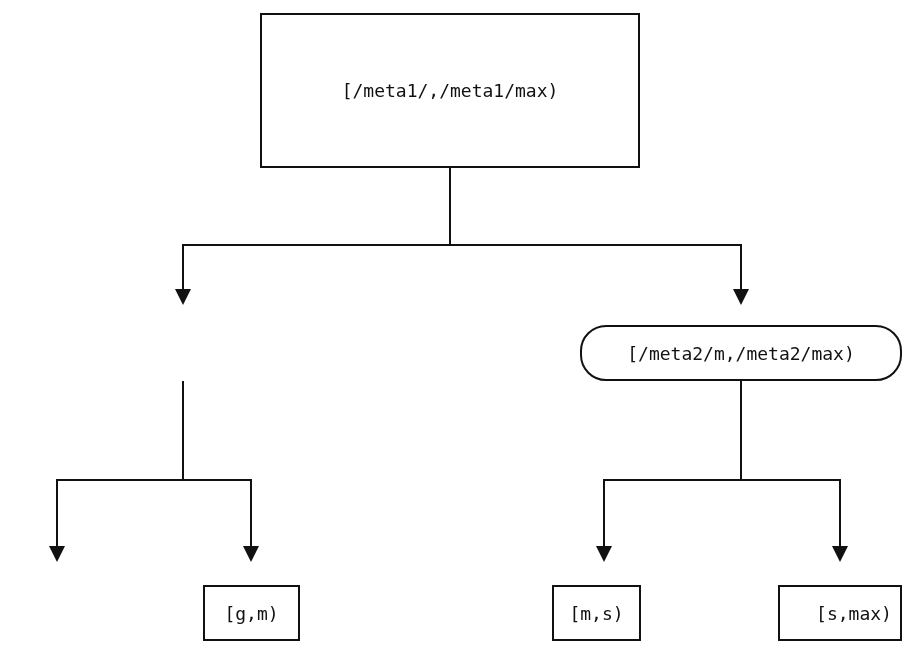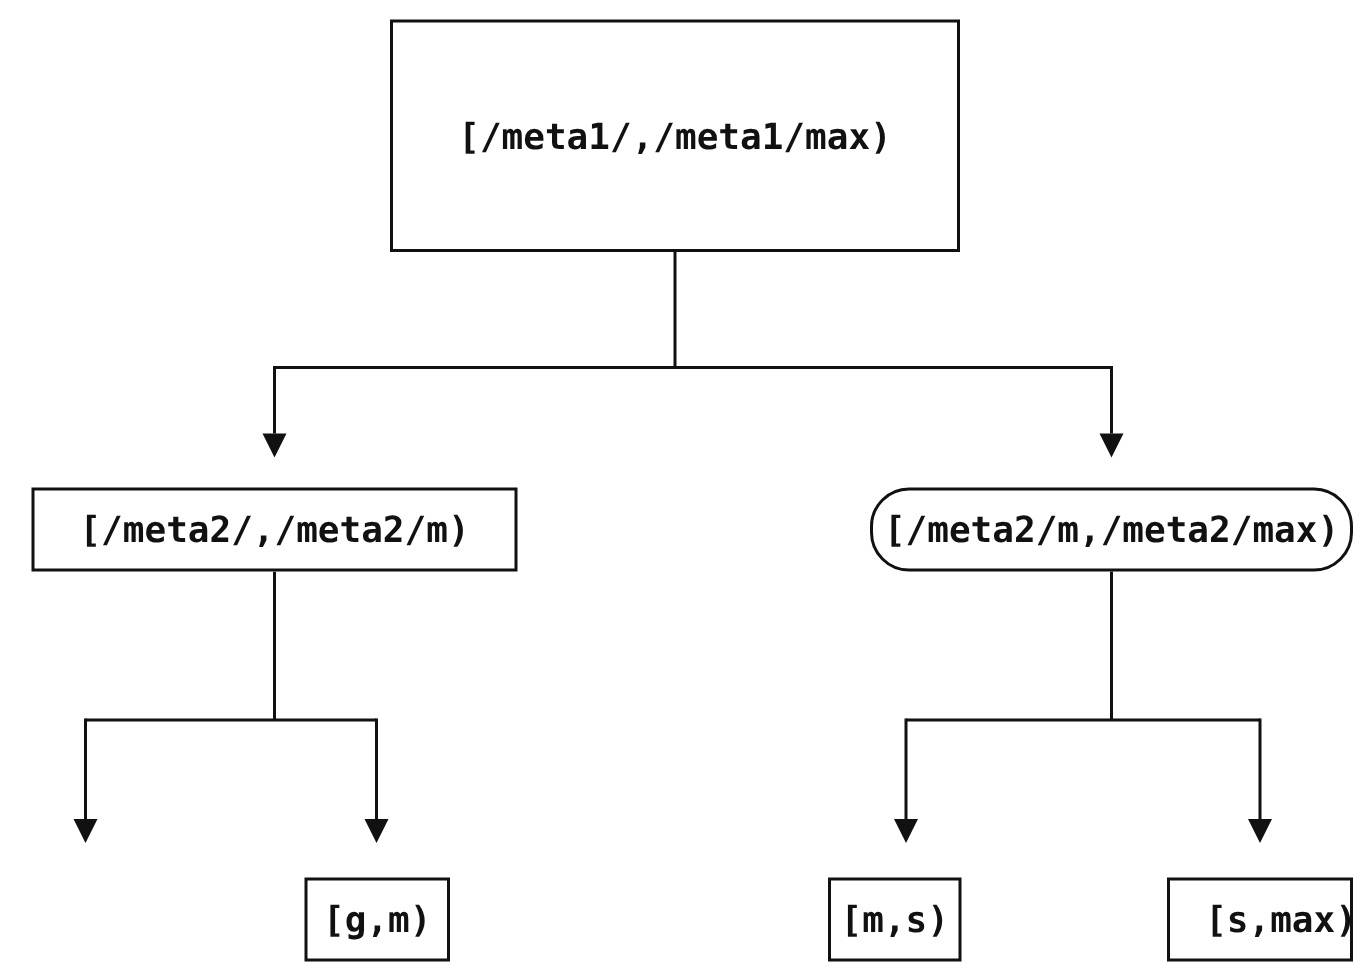--- a/index.html
+++ b/index.html
@@ -30,22 +30,22 @@
   }
   .node{
     position:absolute;
     box-sizing:border-box;
     border:2px solid var(--line);
     background:var(--bg);
     color:var(--text);
     display:flex;
     align-items:center;
     justify-content:center;
-    font-size:24px;
-    font-weight:bold;
+    font-size:18px;
+    font-weight:normal;
     letter-spacing:0;
     white-space:nowrap;
   }
   .n-root  {left:260px; top:13px;  width:380px; height:155px;}
   .n-left  {left:21px;  top:325px; width:324px; height:56px;}
   .n-right {left:580px; top:325px; width:322px; height:56px;border-radius:26px;}
   .n-ag    {left:8px;   top:585px; width:98px;  height:56px;}
   .n-gm    {left:203px; top:585px; width:97px;  height:56px;justify-content:center;}
   .n-ms    {left:552px; top:585px; width:89px; height:56px;}
   .n-smax  {left:778px; top:585px; width:124px; height:56px;padding-left:28px;}
@@ -76,23 +76,20 @@
     <path d="M604 479 L604 546"></path>
     <polygon points="596,546 612,546 604,562"></polygon>
     <path d="M840 479 L840 546"></path>
     <polygon points="832,546 848,546 840,562"></polygon>
   </svg>
 
   <div class="node n-root">
     <span>[/meta1/,/meta1/max)</span>
   </div>
 
-  <div class="node n-left">
-    <span>[/meta2/,/meta2/m)</span>
-  </div>
 
   <div class="node n-right">
     <span>[/meta2/m,/meta2/max)</span>
   </div>
 
 
   <div class="node n-gm">
     <span>[g,m)</span>
   </div>
 

